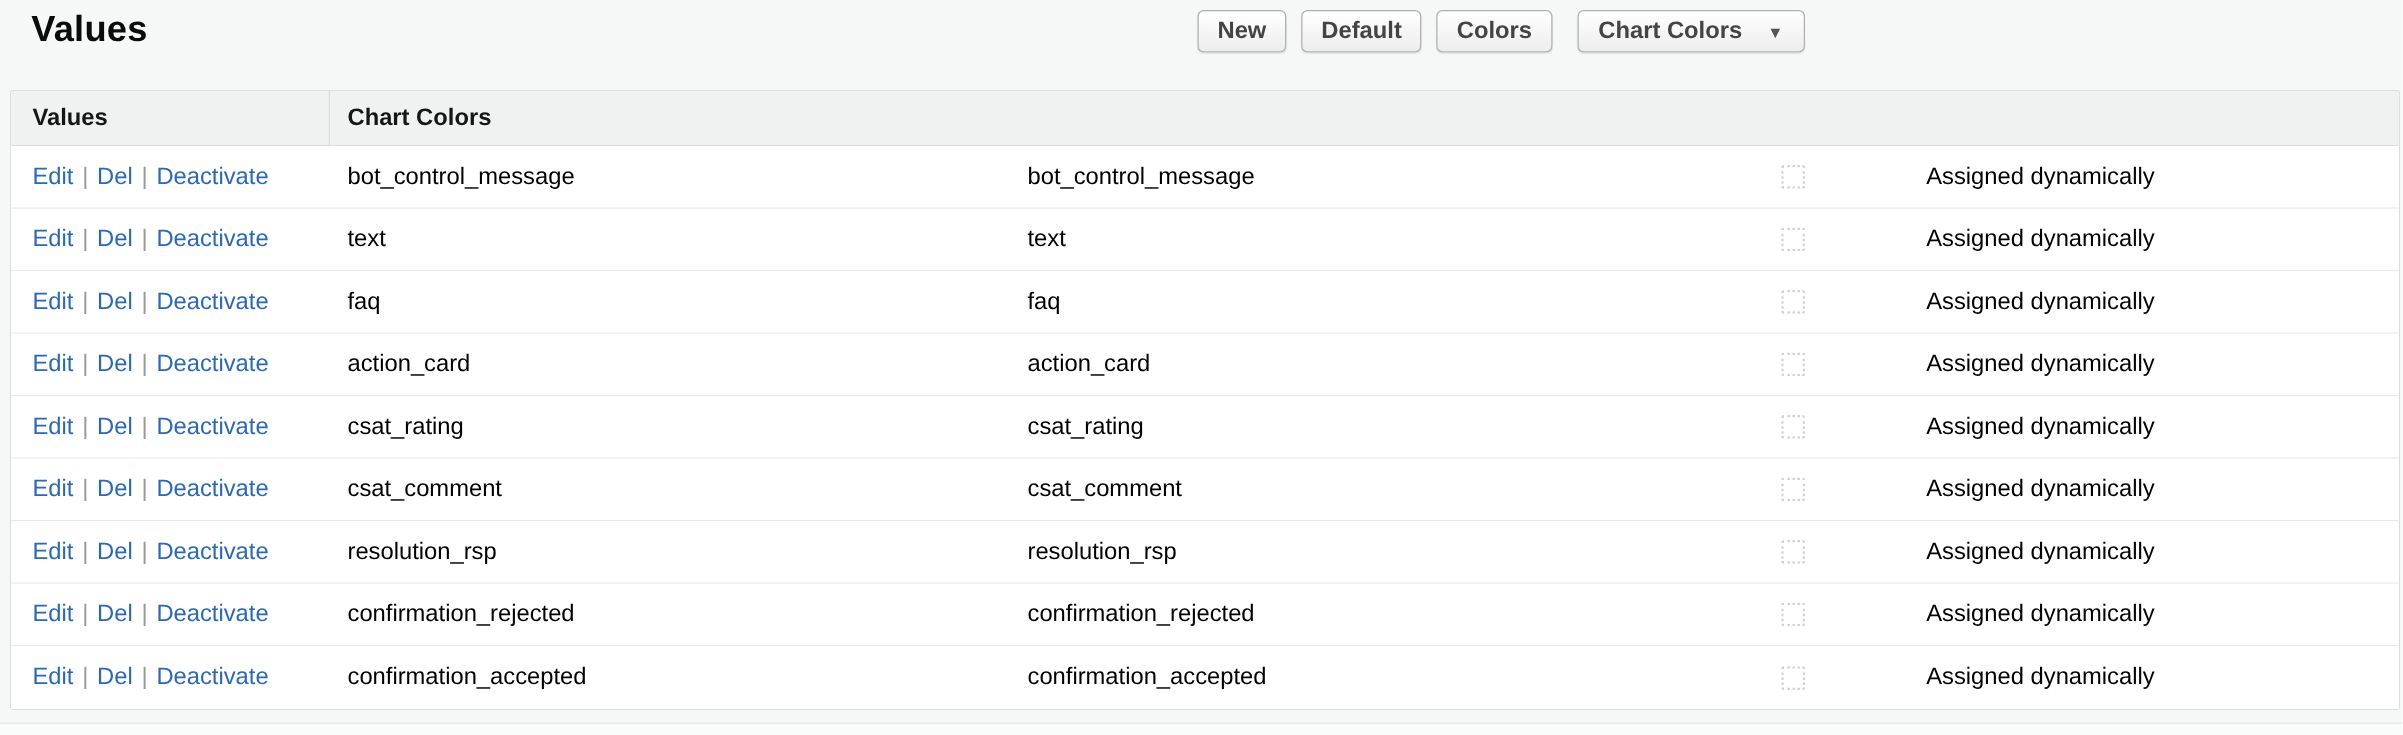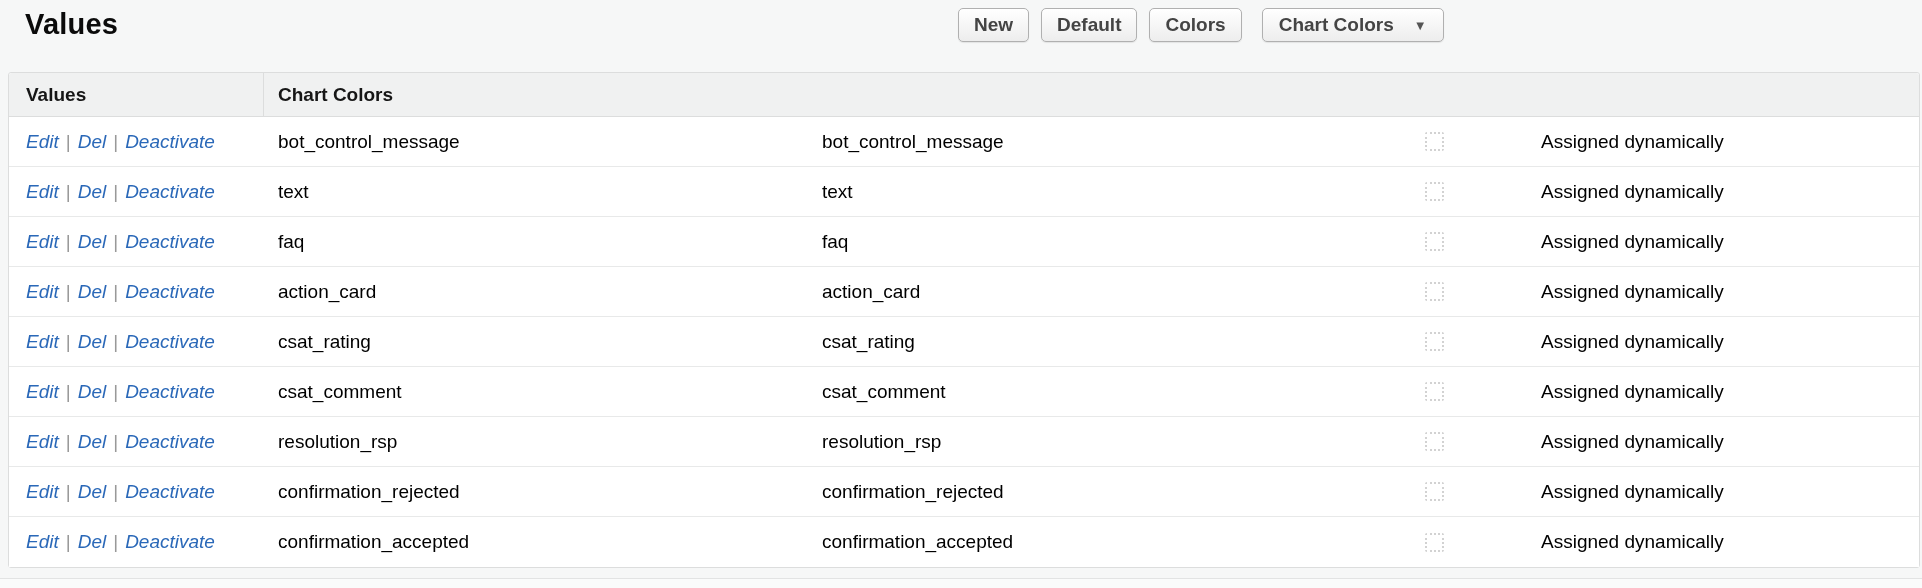--- a/index.html
+++ b/index.html
@@ -63,21 +63,21 @@
   }
   .row:last-child { border-bottom:none; }
   .td {
     display:flex; align-items:center;
     font-size:19px; color:#000;
     padding-left:14px;
     overflow:hidden; white-space:nowrap;
   }
   .td.center { justify-content:center; padding-left:0; }
   .actions { padding-left:17px; }
-  .link { color:#2a68b8; cursor:pointer; text-decoration:none;font-style:italic; }
+  .link { color:#2a68b8; cursor:pointer; text-decoration:none; }
   .sep { color:#999; margin:0 7px; }
   .checkbox {
     width:19px; height:19px;
     border:2px dotted #d2d2d2;
     border-radius:2px;
     background:#fff;
   }
   .bottom-strip { margin-top:10px; border-top:1px solid #e2e3e3; height:20px; background:#fafbfb; }
 </style>
 </head>

